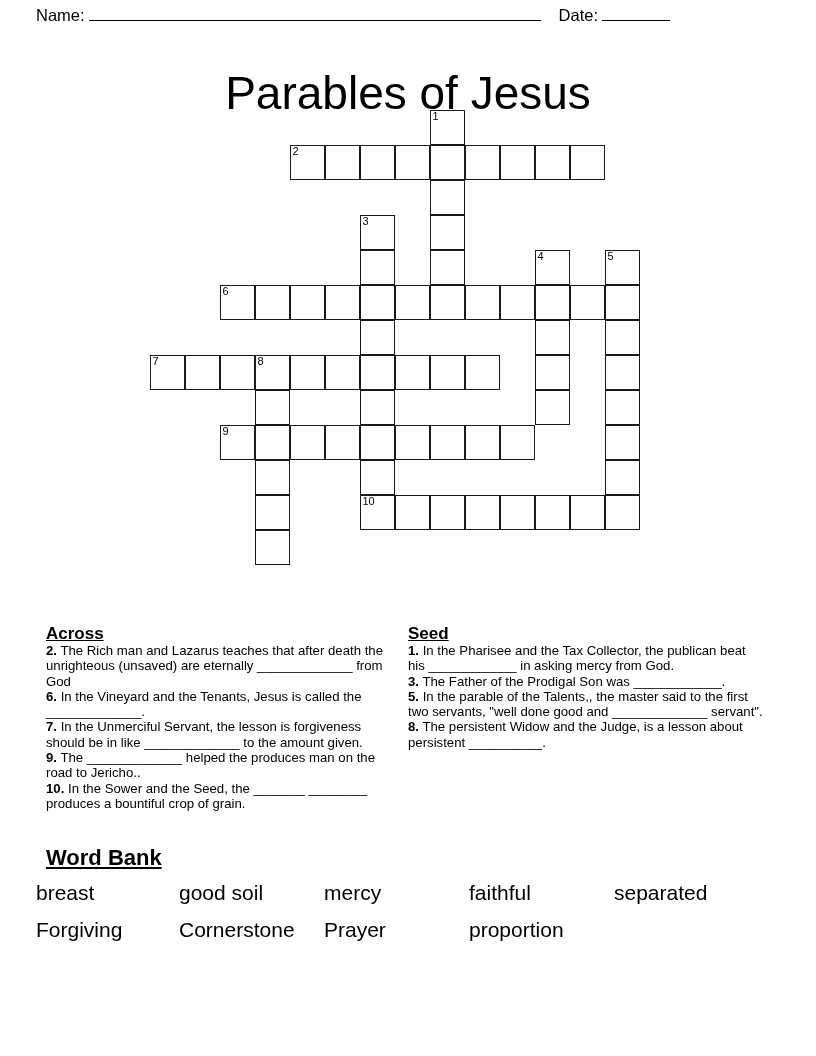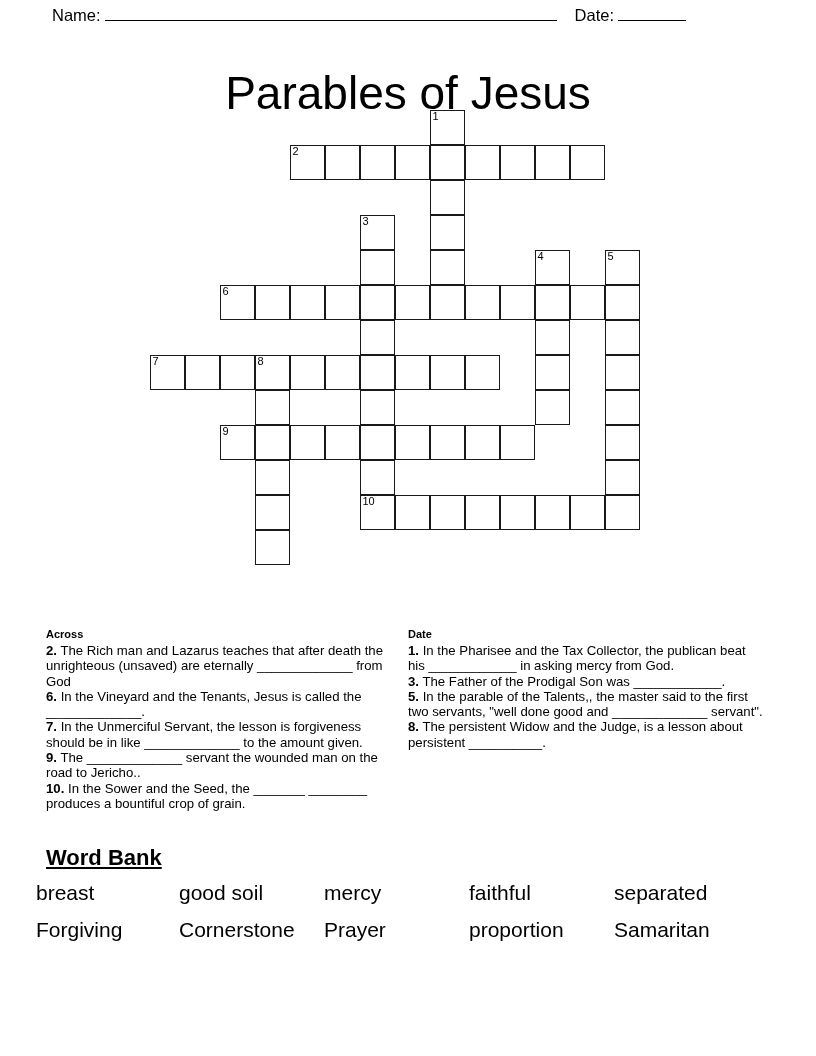--- a/index.html
+++ b/index.html
@@ -19,21 +19,21 @@
   }
 
   
   .header-row {
     position: absolute;
     left: 0; top: 0;
     width: 816px;
     height: 30px;
     display: flex;
     align-items: baseline;
-    padding: 6px 38px 0 52px;
+    padding: 6px 38px 0 36px;
   }
   .hdr-label {
     font-size: 16.5px;
     white-space: nowrap;
   }
   .hdr-rule {
     display: inline-block;
     border-bottom: 1.4px solid #000;
     height: 13px;
     margin: 0 0 0 4px;
@@ -85,22 +85,23 @@
     position: absolute;
     left: 46px;
     top: 626px;
     width: 724px;
     display: flex;
     gap: 22px;
   }
   .clue-col { width: 340px; }
   .clue-col.down-col { width: 356px; }
   .clue-heading {
-    font-size: 11px;
+    font-size: 17px;
     font-weight: bold;
+    text-decoration: underline;
     margin: 0 0 1px 0;
     line-height: 16px;
   }
   .clue-item {
     font-size: 13.2px;
     line-height: 15.3px;
     margin: 0;
     text-align: left;
   }
   .clue-num {
@@ -256,30 +257,30 @@
     <p class="clue-item">
       <span class="clue-num">6.</span>
       <span>In the Vineyard and the Tenants, Jesus is called the _____________.</span>
     </p>
     <p class="clue-item">
       <span class="clue-num">7.</span>
       <span>In the Unmerciful Servant, the lesson is forgiveness should be in like _____________ to the amount given.</span>
     </p>
     <p class="clue-item">
       <span class="clue-num">9.</span>
-      <span>The _____________ servant the wounded man on the road to Jericho..</span>
+      <span>The _____________ helped the produces man on the road to Jericho..</span>
     </p>
     <p class="clue-item">
       <span class="clue-num">10.</span>
       <span>In the Sower and the Seed, the _______ ________ produces a bountiful crop of grain.</span>
     </p>
   </div>
 
   <div class="clue-col down-col">
-    <div class="clue-heading">Date</div>
+    <div class="clue-heading">Seed</div>
     <p class="clue-item">
       <span class="clue-num">1.</span>
       <span>In the Pharisee and the Tax Collector, the publican beat his ____________ in asking mercy from God.</span>
     </p>
     <p class="clue-item">
       <span class="clue-num">3.</span>
       <span>The Father of the Prodigal Son was ____________.</span>
     </p>
     <p class="clue-item">
       <span class="clue-num">5.</span>
@@ -299,15 +300,14 @@
     <span class="wb-word wb-c1">good soil</span>
     <span class="wb-word wb-c2">mercy</span>
     <span class="wb-word wb-c3">faithful</span>
     <span class="wb-word wb-c4">separated</span>
   </div>
   <div class="wb-row">
     <span class="wb-word wb-c0">Forgiving</span>
     <span class="wb-word wb-c1">Cornerstone</span>
     <span class="wb-word wb-c2">Prayer</span>
     <span class="wb-word wb-c3">proportion</span>
-    <span class="wb-word wb-c4">Samaritan</span>
   </div>
 </div>
 
 </body></html>

